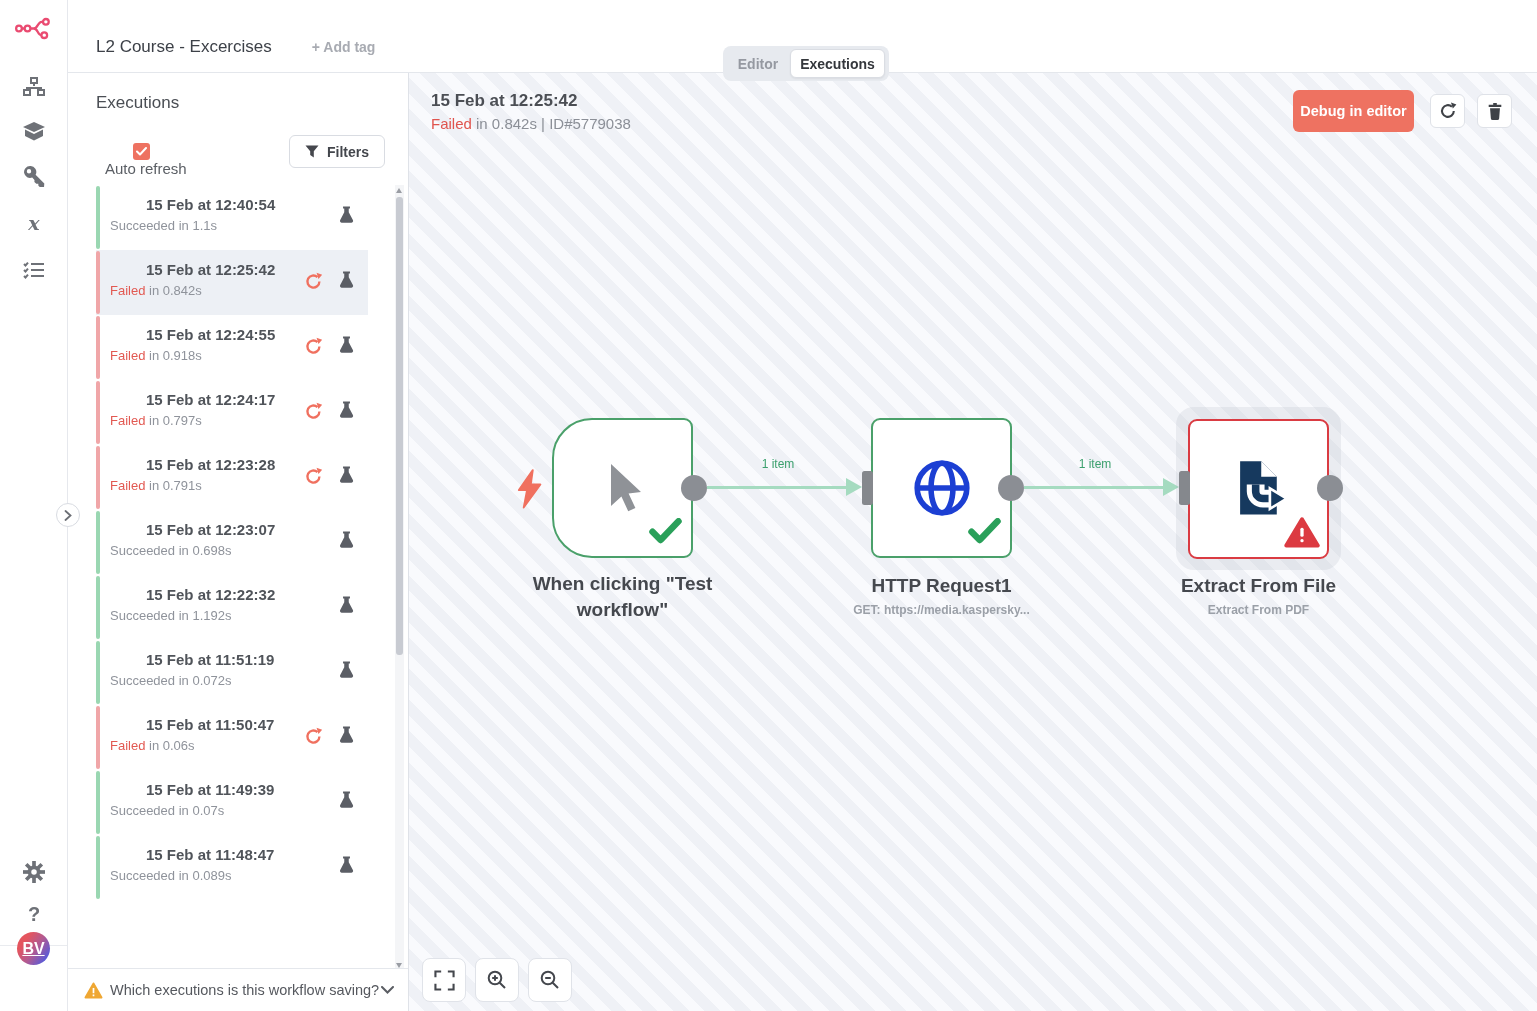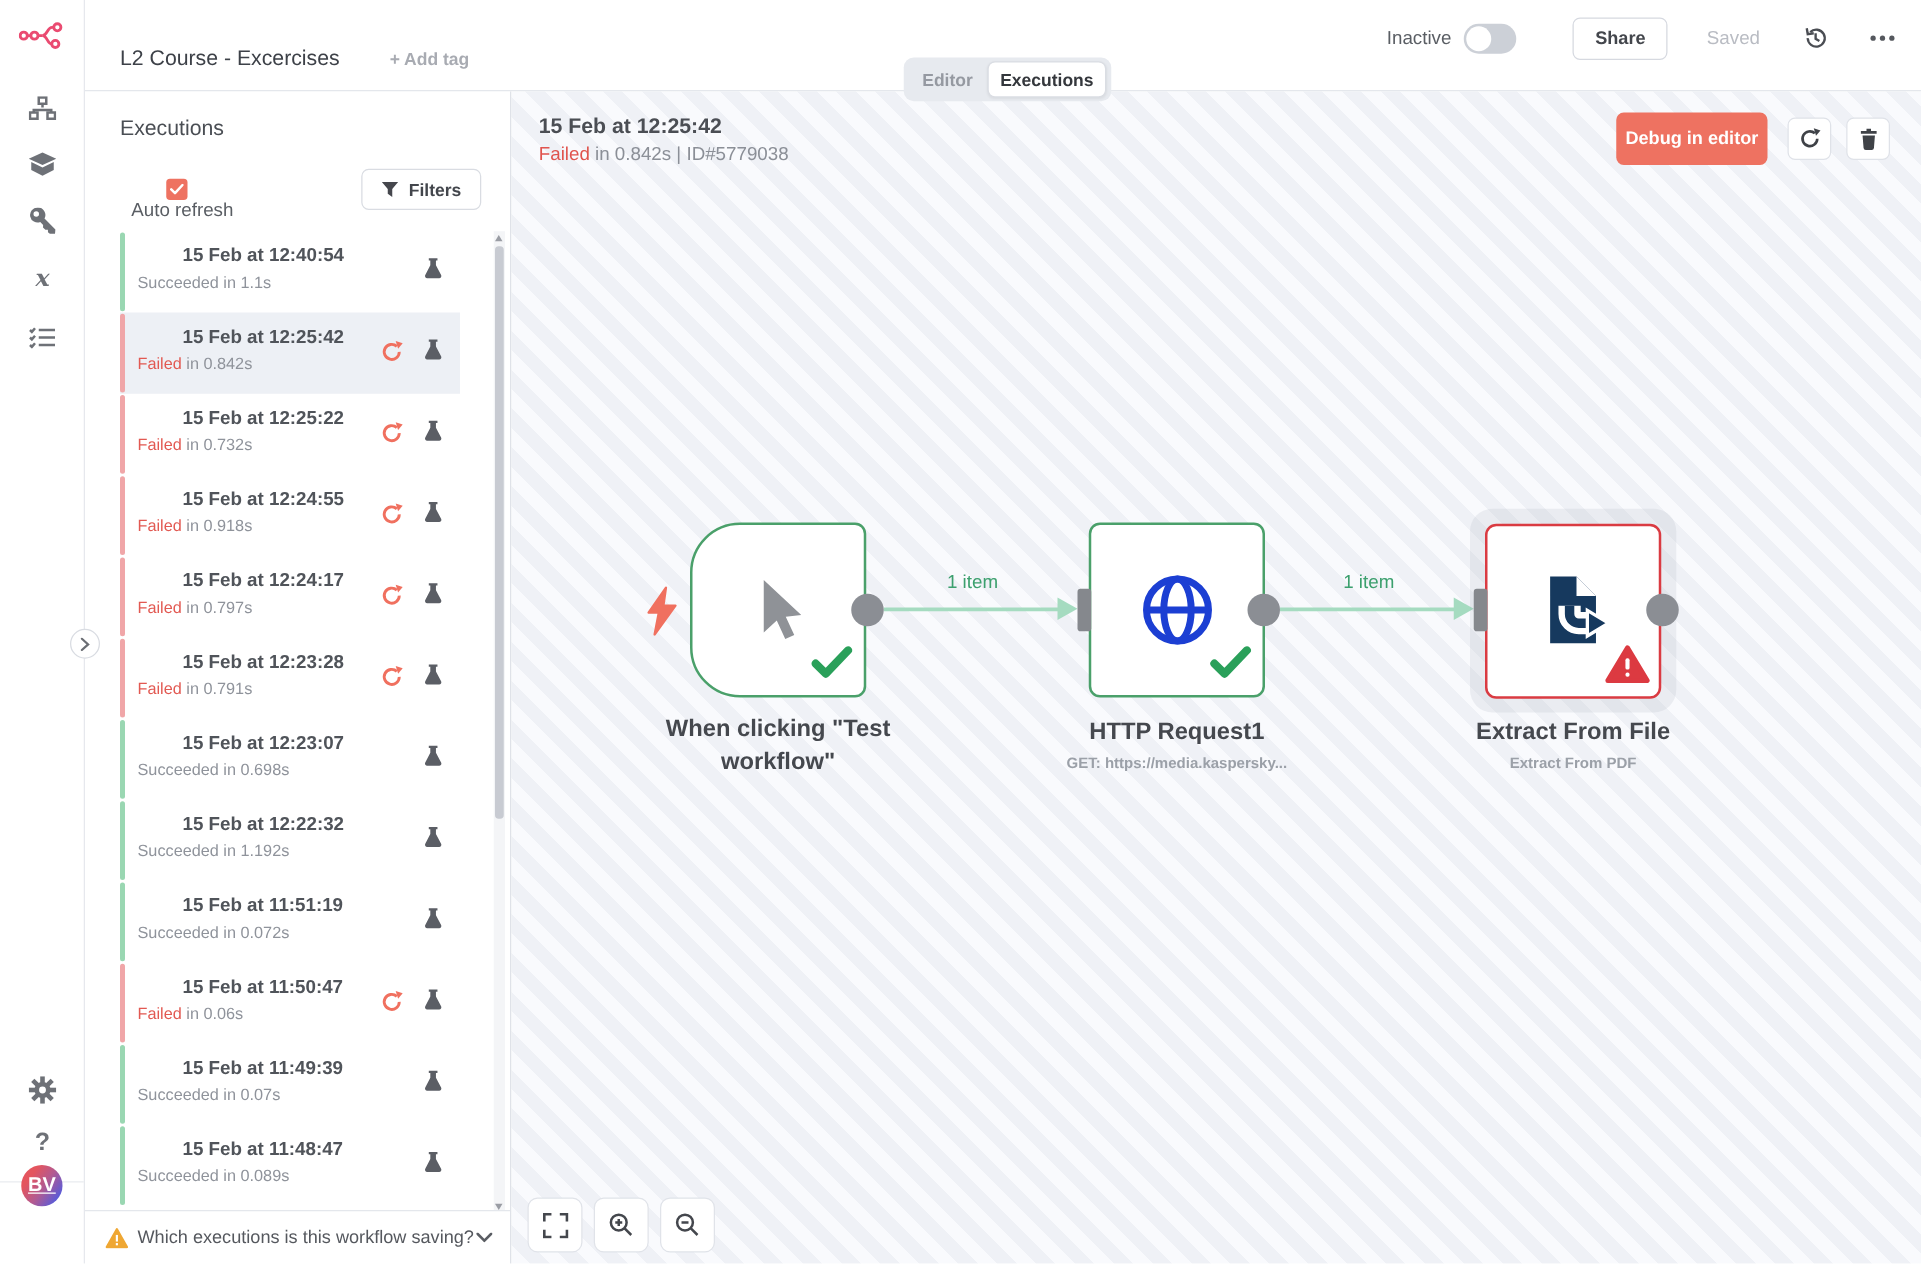--- a/index.html
+++ b/index.html
@@ -107,21 +107,21 @@
   .halo  { position:absolute; left:767px; top:334px; width:165px; height:163px; border-radius:18px;
            background:rgba(148,154,170,.14); }
   .node-ic { position:absolute; left:0; right:0; top:0; bottom:0; display:flex; align-items:center; justify-content:center; }
   .node-check { position:absolute; right:9px; bottom:8px; }
   .node-err { position:absolute; right:7px; bottom:5px; }
   .out-port { position:absolute; width:26px; height:26px; border-radius:50%; background:#8b8e94; cursor:pointer; }
   .in-port  { position:absolute; width:11px; height:34px; border-radius:2.5px; background:#85888d; }
   .conn { position:absolute; height:3px; background:var(--conn); }
   .conn-arrow { position:absolute; width:0; height:0; border-top:9px solid transparent;
                 border-bottom:9px solid transparent; border-left:16px solid var(--conn); }
-  .conn-lbl { position:absolute; width:100px; top:384px; text-align:center; font-size:15px; color:var(--conn-text); }
+  .conn-lbl { position:absolute; width:100px; top:384px; text-align:center; font-size:12px; color:var(--conn-text); }
   .bolt { position:absolute; left:108px; top:395px; }
   .node-label { position:absolute; width:241px; text-align:center; font-size:19px; font-weight:600;
                 color:var(--text-dark); line-height:1.35; }
   .node-sub { font-size:12px; font-weight:700; color:#9ba0a8; margin-top:3px; }
 
   
   .cv-btn { position:absolute; top:885px; width:44px; height:44px; background:#fff; border:1px solid #e0e3e9;
             border-radius:8px; display:flex; align-items:center; justify-content:center; cursor:pointer; }
   .cv-btn.fit { left:13px; } .cv-btn.zin { left:66px; } .cv-btn.zout { left:119px; }
 </style>
@@ -185,42 +185,20 @@
     <span class="side-ic help-q" style="top:903px">?</span>
     <div class="side-divider"></div>
     <div class="avatar">BV</div>
   </div>
 
   <div class="topbar">
     <div class="topbar-row">
       <span class="wf-title">L2 Course - Excercises</span>
       <span class="add-tag">+ Add tag</span>
     </div>
-    <div class="topbar-right">
-      <span class="inactive-lbl">Inactive</span>
-      <span class="toggle">
-          <span class="knob"></span>
-        </span>
-      <button class="share-btn">Share</button>
-      <span class="saved-lbl">Saved</span>
-      <span class="hist-btn">
-        <svg width="21" height="21" viewBox="0 0 21 21" fill="none" stroke="#4a4d53" stroke-width="1.9">
-          <path d="M4.2 10.5 a6.8 6.8 0 1 0 2-4.8"></path>
-          <path d="M3.4 2.6 L4.2 7.4 L9 6.6"></path>
-          <path d="M10.5 6.6 V11 l3 1.8"></path>
-        </svg>
-      </span>
-      <span class="dots-btn">
-        <svg width="20" height="5" viewBox="0 0 20 5" fill="#55585e">
-          <circle cx="2.5" cy="2.5" r="2.1"></circle>
-            <circle cx="10" cy="2.5" r="2.1"></circle>
-            <circle cx="17.5" cy="2.5" r="2.1"></circle>
-        </svg>
-      </span>
-    </div>
   </div>
 
   <div class="tab-pill">
     <span class="tab editor">Editor</span>
     <span class="tab execs">Executions</span>
   </div>
 
   <div class="panel">
     <div class="panel-title">Executions</div>
     <div class="auto-row">
@@ -247,36 +225,20 @@
     <span class="flask-ic">
       <svg width="15" height="18" viewBox="0 0 16 18" fill="#5b5e65">
               <path d="M4.3 0 h7.4 v2 h-1.3 v4.1 l4.4 8.3 a1.9 1.9 0 0 1 -1.7 2.8 H3 a1.9 1.9 0 0 1 -1.7 -2.8 L5.6 6.1 V2 H4.3 Z"></path>
             </svg>
     </span>
   </div>
         <div class="exec-item failed retry selected">
     <span class="bar"></span>
     <div class="exec-time">15 Feb at 12:25:42</div>
     <div class="exec-sub"><span class="status-word">Failed</span> <span class="dur">in 0.842s</span></div>
-    <span class="retry-ic">
-      <svg width="19" height="19" viewBox="0 0 18 18" fill="none">
-              <path d="M14.6 9 a5.7 5.7 0 1 1 -1.85 -4.2" stroke="#f0705f" stroke-width="2.2"></path>
-              <polygon points="11.9,0.7 17.2,2.5 13.7,6.6" fill="#f0705f"></polygon>
-            </svg>
-    </span>
-    <span class="flask-ic">
-      <svg width="15" height="18" viewBox="0 0 16 18" fill="#5b5e65">
-              <path d="M4.3 0 h7.4 v2 h-1.3 v4.1 l4.4 8.3 a1.9 1.9 0 0 1 -1.7 2.8 H3 a1.9 1.9 0 0 1 -1.7 -2.8 L5.6 6.1 V2 H4.3 Z"></path>
-            </svg>
-    </span>
-  </div>
-        <div class="exec-item failed retry">
-    <span class="bar"></span>
-    <div class="exec-time">15 Feb at 12:25:22</div>
-    <div class="exec-sub"><span class="status-word">Failed</span> <span class="dur">in 0.732s</span></div>
     <span class="retry-ic">
       <svg width="19" height="19" viewBox="0 0 18 18" fill="none">
               <path d="M14.6 9 a5.7 5.7 0 1 1 -1.85 -4.2" stroke="#f0705f" stroke-width="2.2"></path>
               <polygon points="11.9,0.7 17.2,2.5 13.7,6.6" fill="#f0705f"></polygon>
             </svg>
     </span>
     <span class="flask-ic">
       <svg width="15" height="18" viewBox="0 0 16 18" fill="#5b5e65">
               <path d="M4.3 0 h7.4 v2 h-1.3 v4.1 l4.4 8.3 a1.9 1.9 0 0 1 -1.7 2.8 H3 a1.9 1.9 0 0 1 -1.7 -2.8 L5.6 6.1 V2 H4.3 Z"></path>
             </svg>

